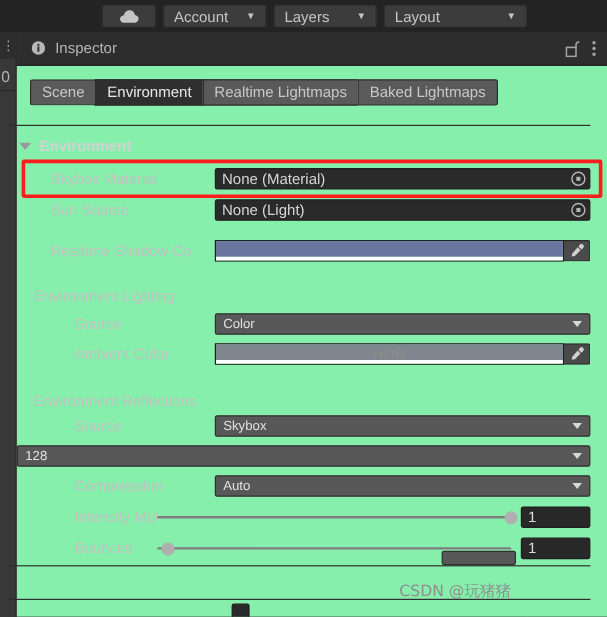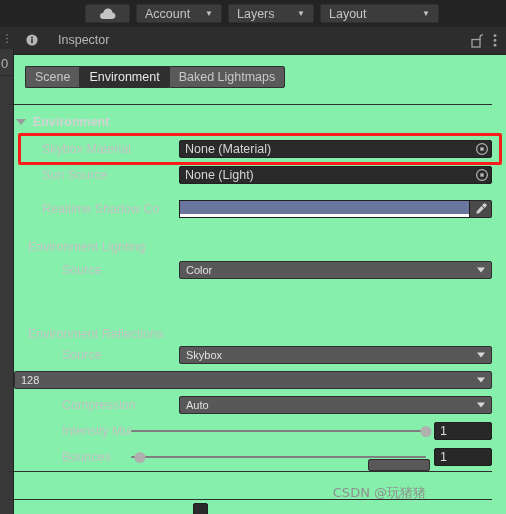--- a/index.html
+++ b/index.html
@@ -57,21 +57,21 @@
     background: #2a2a2a;
   }
 
   
   .tabbar {
     position: absolute; left: 14px; top: 27px; width: 492px; height: 28px;
     background: #2d2d2d; border-bottom: 1px solid #232323;
     display: flex; align-items: flex-end;
   }
   .ed-tab {
-    height: 28px; display: flex; align-items: center; gap: 20px;
+    height: 28px; display: flex; align-items: center; gap: 8px;
     padding: 0 14px 0 12px; font-size: 12.5px; color: #b6b6b6;
     position: relative; white-space: nowrap;
   }
   .ed-tab.active {
     background: #3c3c3c; color: #e4e4e4;
   }
   .ed-tab.active::before {
     content: ""; position: absolute; left: 0; right: 0; top: 0;
     height: 2px; background: #4a78c8;
   }
@@ -285,20 +285,23 @@
   <div class="panel">
 
     <div class="subtabs">
       <div class="sub-tab">
         <span>Scene</span>
       </div>
       <div class="sub-tab active">
         <span>Environment</span>
       </div>
       <div class="sub-tab">
+        <span>Realtime Lightmaps</span>
+      </div>
+      <div class="sub-tab">
         <span>Baked Lightmaps</span>
       </div>
     </div>
   </div>
 
   <div class="sec-line" style="top:104px;"></div>
   <div class="sec-hdr hdr-env">
     <span class="tri"></span>
     <span>Environment</span>
   </div>
@@ -350,20 +353,36 @@
   </div>
 
   <div class="row" style="top:260px;">
     <span class="plabel lab-w lab-indent" style="padding-left:48px;">Source</span>
     <div class="dropdown">
       <span>Color</span>
       <span class="dcaret"></span>
     </div>
   </div>
 
+  <div class="row" style="top:285px;">
+    <span class="plabel lab-w" style="padding-left:48px;">Ambient Color</span>
+    <div class="colorwrap">
+      <div class="colorfield" id="ambient-swatch">
+        <div class="swatch" style="background: rgb(128, 134, 144);"></div>
+        <div class="alpha" style="background: rgb(255, 255, 255);"></div>
+        <span class="hdr">HDR</span>
+      </div>
+      <div class="eyedrop">
+        <svg width="12" height="12" viewBox="0 0 12 12">
+          <path d="M8.3.9a1.9 1.9 0 0 1 2.7 2.7L9.6 5 7 2.4 8.3.9z" fill="#d0d0d0"></path>
+          <path d="M6.4 3.1 8.8 5.5 4 10.3l-2.6.5.5-2.6L6.4 3.1z" fill="#d0d0d0"></path>
+        </svg>
+      </div>
+    </div>
+  </div>
 
   <div class="group-cap" style="top:324px;">
     <span>Environment Reflections</span>
   </div>
 
   <div class="row" style="top:345px;">
     <span class="plabel lab-w" style="padding-left:48px;">Source</span>
     <div class="dropdown">
       <span>Skybox</span>
       <span class="dcaret"></span>

